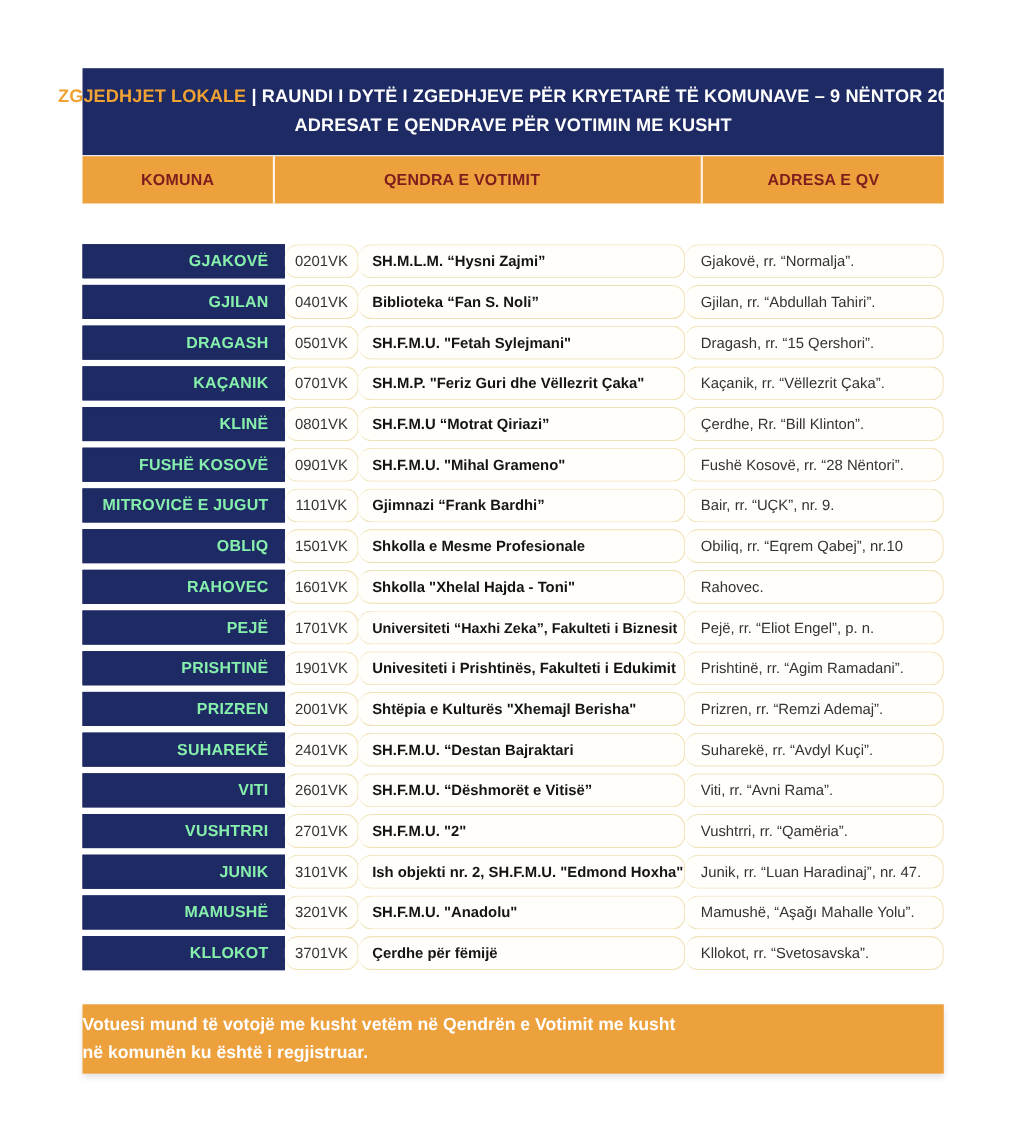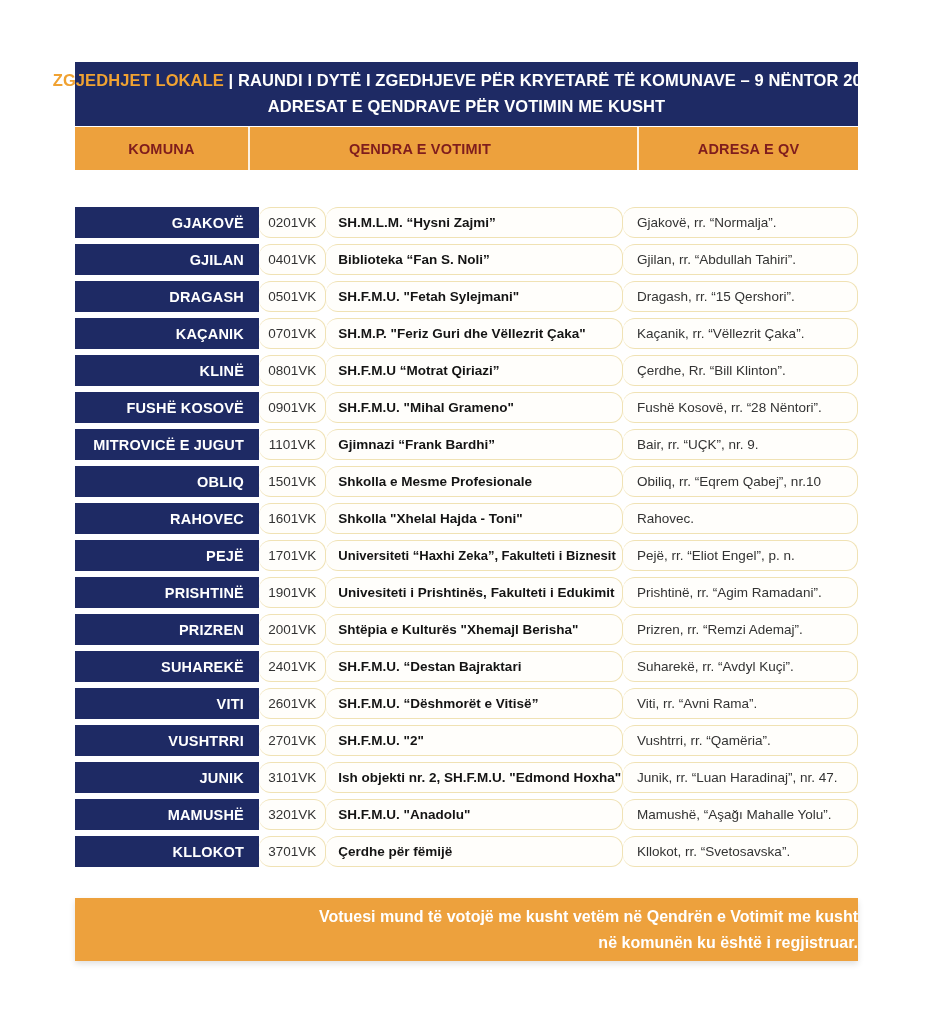--- a/index.html
+++ b/index.html
@@ -11,21 +11,21 @@
   }
   *{box-sizing:border-box;margin:0;padding:0;}
   html,body{width:930px;height:1024px;background:#ffffff;overflow:hidden;}
   body{font-family:"Liberation Sans",sans-serif;-webkit-font-smoothing:antialiased;}
   .page{width:783px;margin:62px auto 0 75px;}
 
   
   .titlebar{
     background:var(--navy);
     color:#ffffff;
-    height:64px;
+    height:79px;
     display:flex;flex-direction:column;justify-content:center;align-items:center;
     text-align:center;
     padding:6px 14px;
   }
   .titlebar .line{font-weight:700;font-size:16.5px;letter-spacing:.1px;line-height:1.55;white-space:nowrap;}
   .titlebar .hl{color:var(--accent);}
 
   
   .colheads{
     display:flex;
@@ -49,33 +49,33 @@
     display:flex;align-items:center;
     border:1px solid var(--border);
     background:#fffefb;
     overflow:hidden;white-space:nowrap;
   }
   .cell + .cell{border-left:none;border-radius:12px;}
   .c-komuna{
     width:23.5%;
     background:var(--navy);
     border-color:var(--navy);
-    color:#ffffff;font-weight:700;font-size:14.5px;letter-spacing:.2px;
+    color:#86efac;font-weight:700;font-size:14.5px;letter-spacing:.2px;
     justify-content:flex-end;padding-right:14px;
   }
   .c-code{width:8.6%;justify-content:center;color:var(--ink);font-size:13.5px;}
   .c-center{width:37.9%;padding-left:12px;font-weight:700;color:#141414;font-size:13.5px;}
   .c-address{width:30%;padding-left:14px;color:var(--ink);font-size:13.5px;}
 
   
   .notice{
     margin-top:31px;
     background:var(--orange);
     height:63px;
-    display:flex;flex-direction:column;justify-content:center;align-items:flex-end;
+    display:flex;flex-direction:column;justify-content:center;align-items:flex-start;
     color:#ffffff;font-weight:700;font-size:16px;line-height:1.6;text-align:center;
     box-shadow:0 3px 6px rgba(0,0,0,.12);
   }
 </style>
 </head>
 <body>
 
 <div class="page">
 
   <header class="titlebar">

